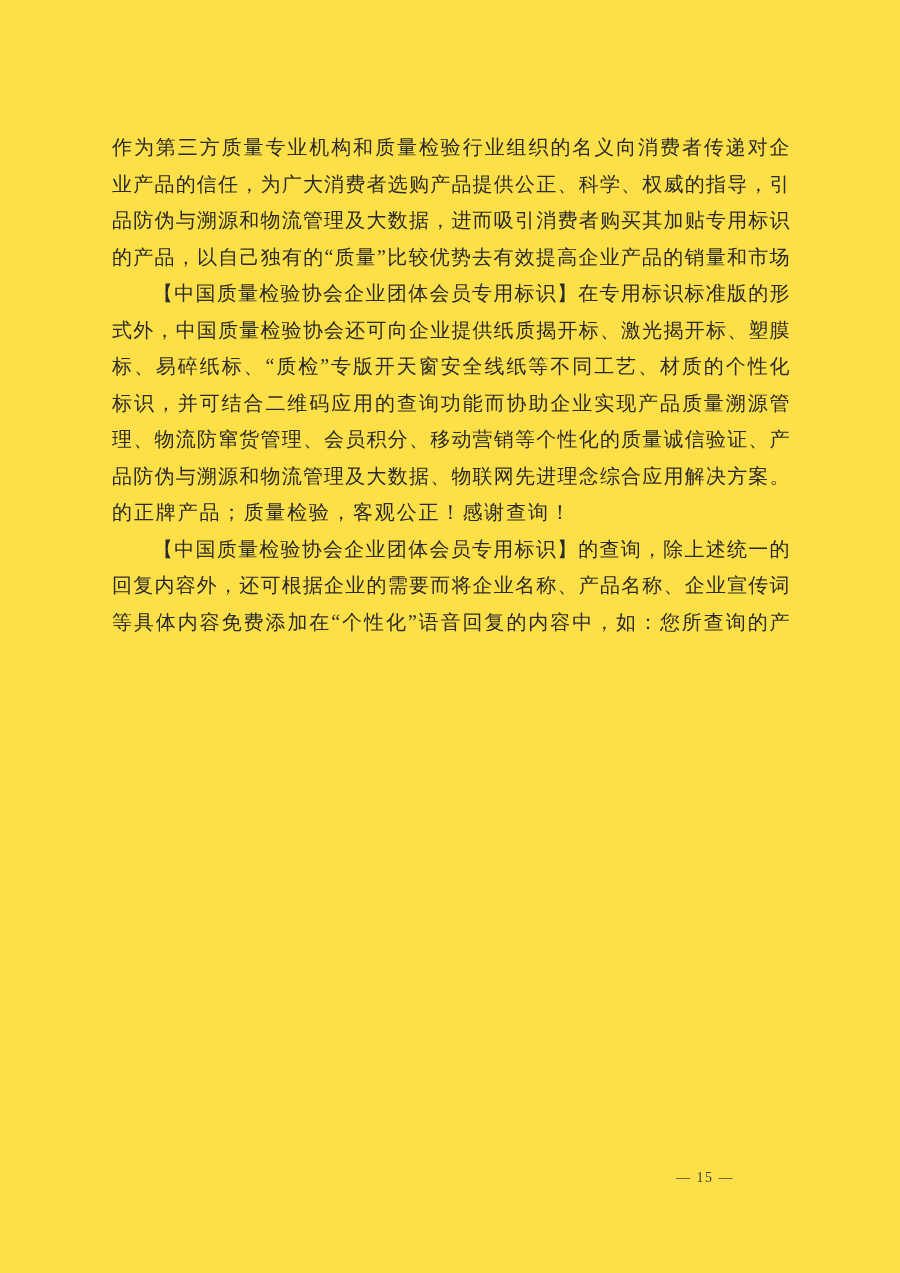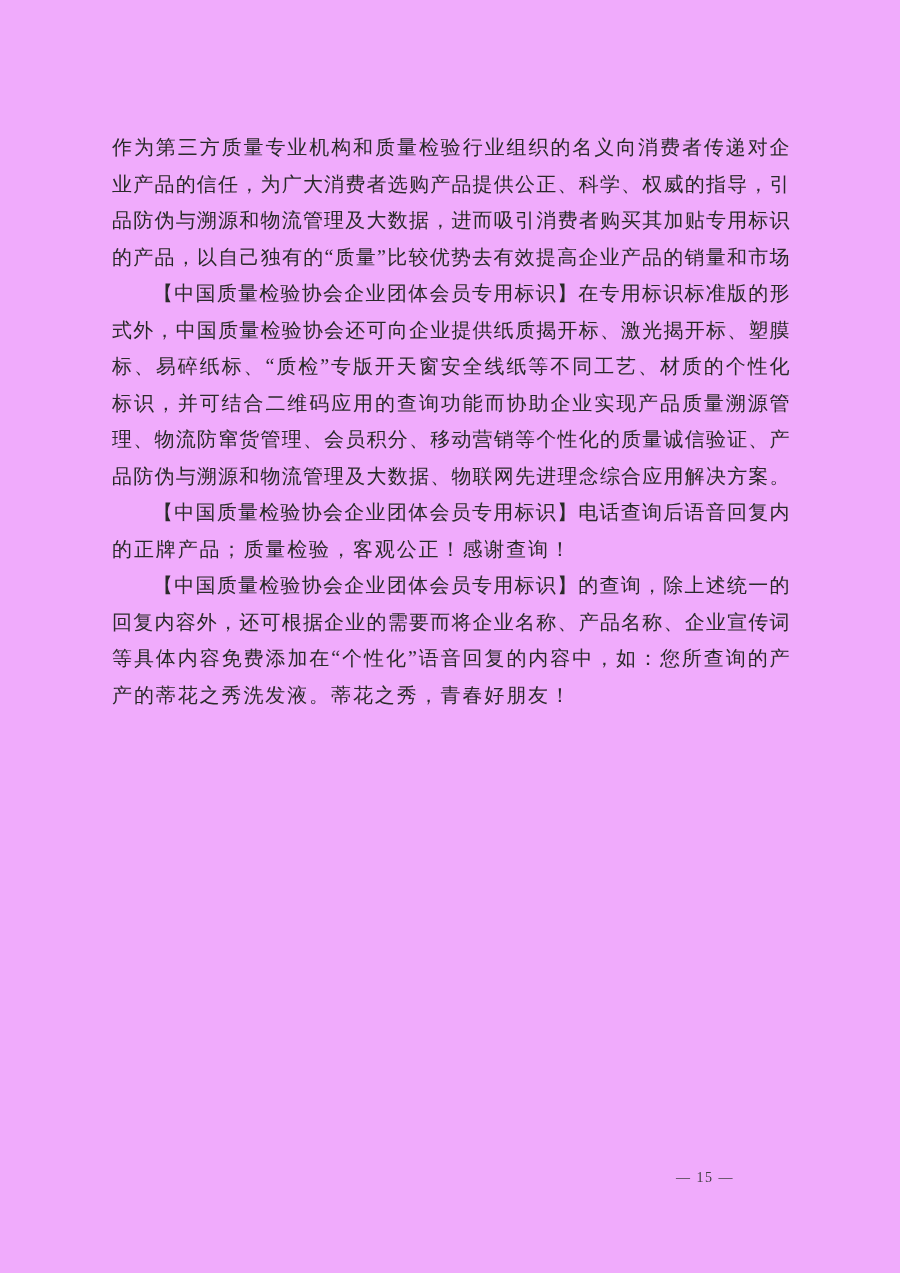--- a/index.html
+++ b/index.html
@@ -10,21 +10,21 @@
   body {
     width: 900px;
     height: 1273px;
     position: relative;
     overflow: hidden;
     font-family: "Liberation Serif", serif;
   }
   .page {
     position: absolute;
     inset: 0;
-    background: #f0abfc;
+    background: #fde047;
   }
   .textblock {
     position: absolute;
     left: 112px;
     top: 129px;
     width: 678px;
     color: #2a2a2a;
     font-size: 20px;
     line-height: 36.5px;
     font-weight: 400;
@@ -72,28 +72,26 @@
     <div class="para">
       <div class="line first">【中国质量检验协会企业团体会员专用标识】在专用标识标准版的形</div>
       <div class="line">式外，中国质量检验协会还可向企业提供纸质揭开标、激光揭开标、塑膜</div>
       <div class="line">标、易碎纸标、“质检”专版开天窗安全线纸等不同工艺、材质的个性化</div>
       <div class="line">标识，并可结合二维码应用的查询功能而协助企业实现产品质量溯源管</div>
       <div class="line">理、物流防窜货管理、会员积分、移动营销等个性化的质量诚信验证、产</div>
       <div class="line">品防伪与溯源和物流管理及大数据、物联网先进理念综合应用解决方案。</div>
     </div>
 
     <div class="para">
-      <div class="line first">【中国质量检验协会企业团体会员专用标识】电话查询后语音回复内</div>
       <div class="line last">的正牌产品；质量检验，客观公正！感谢查询！</div>
     </div>
 
     <div class="para">
       <div class="line first">【中国质量检验协会企业团体会员专用标识】的查询，除上述统一的</div>
       <div class="line">回复内容外，还可根据企业的需要而将企业名称、产品名称、企业宣传词</div>
       <div class="line">等具体内容免费添加在“个性化”语音回复的内容中，如：您所查询的产</div>
-      <div class="line last">产的蒂花之秀洗发液。蒂花之秀，青春好朋友！</div>
     </div>
 
   </div>
 
   <div class="pagenum">— 15 —</div>
 
 </div>
 
 </body></html>

